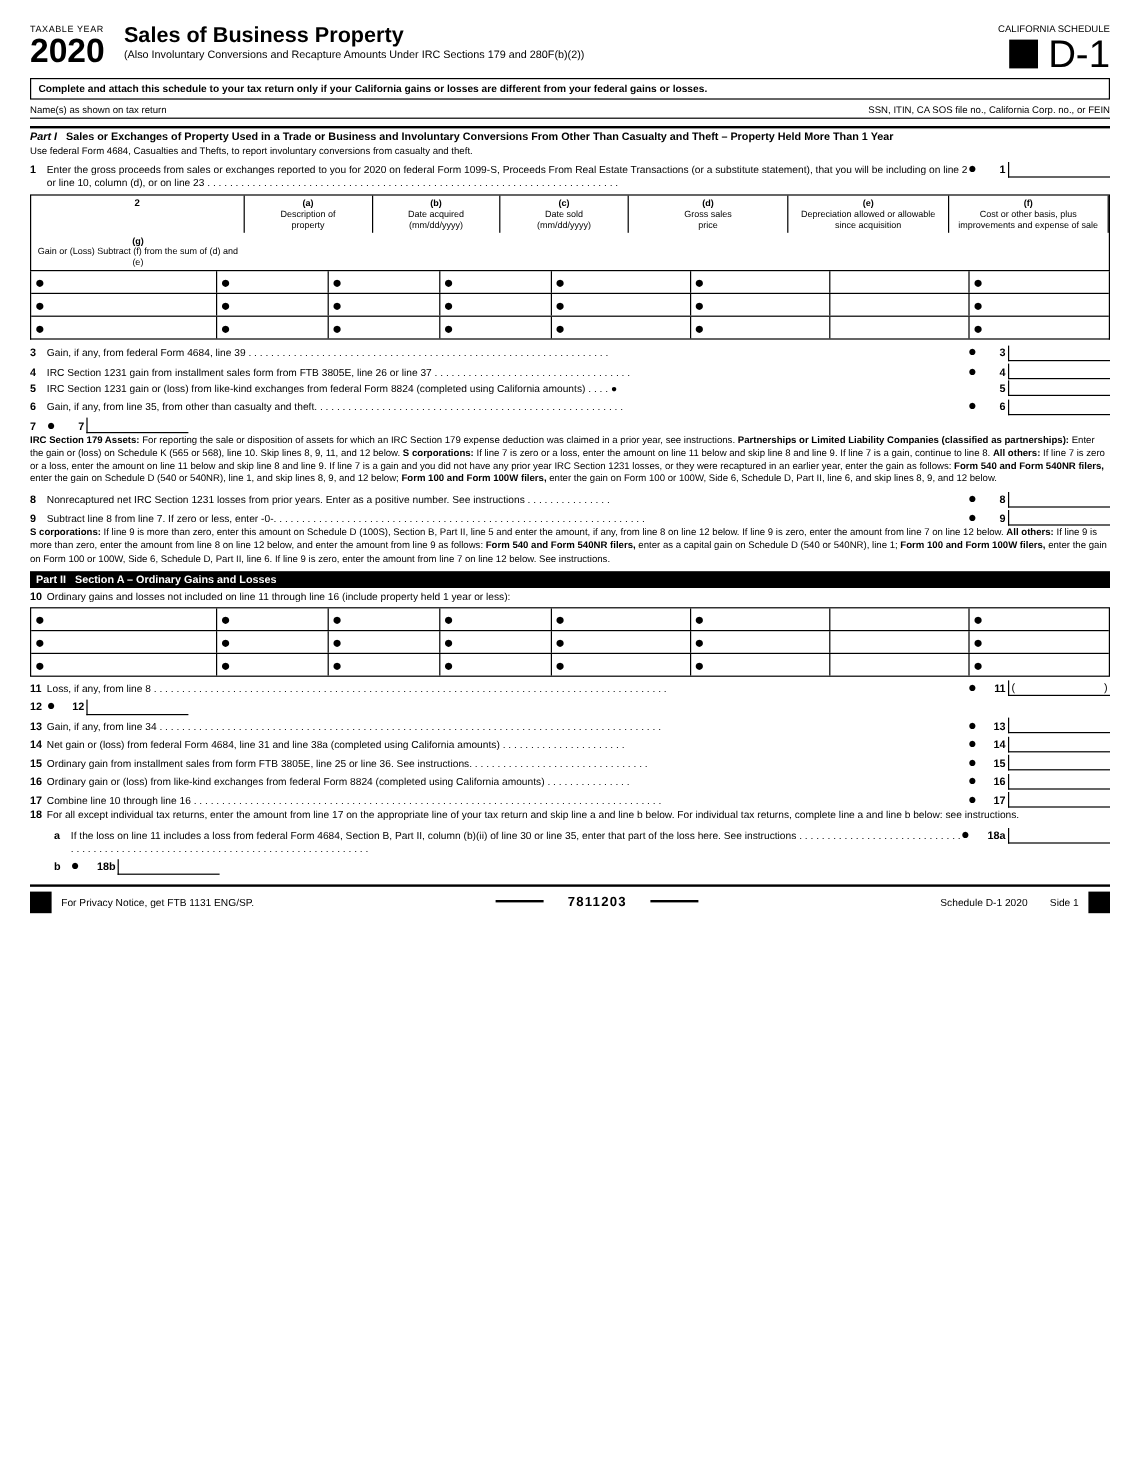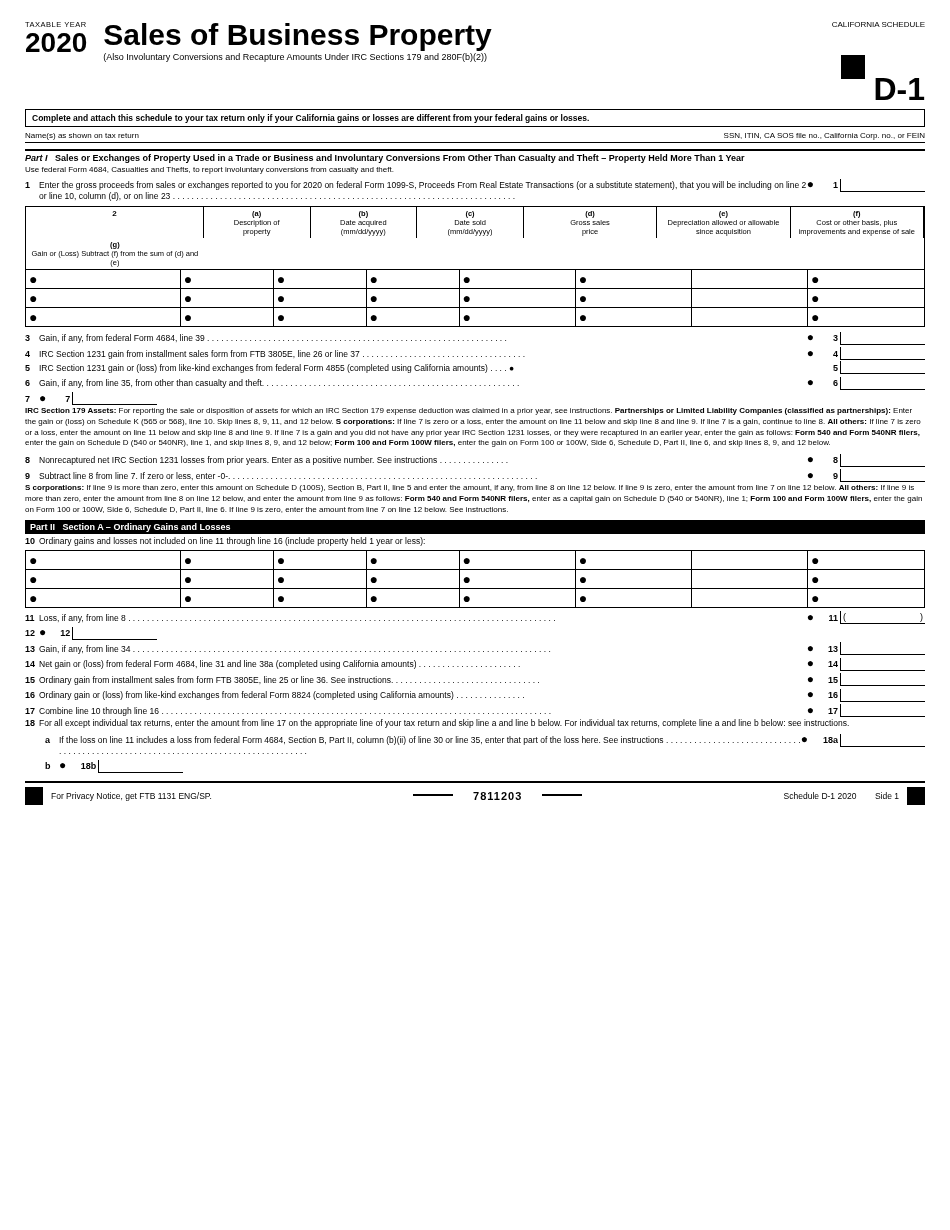--- a/index.html
+++ b/index.html
@@ -25,43 +25,42 @@
     }
     .year-box {
       font-size: 28px;
       font-weight: 900;
       line-height: 1;
     }
     .title-block {
       margin-left: 12px;
     }
     .main-title {
-      font-size: 30px;
+      font-size: 18px;
       font-weight: 900;
       line-height: 1;
     }
     .subtitle {
       font-size: 9px;
       margin-top: 2px;
     }
     .header-right {
       text-align: right;
       display: flex;
       flex-direction: column;
       align-items: flex-end;
     }
     .ca-schedule-label {
       font-size: 8px;
       text-transform: uppercase;
     }
     .form-id {
       font-size: 32px;
-      font-weight: 700;
+      font-weight: 400;
       line-height: 1;
-      margin-top: 44px;
     }
     .black-square {
       width: 24px;
       height: 24px;
       background: #000;
       display: inline-block;
     }
     .header-top-row {
       display: flex;
       align-items: flex-start;
@@ -349,21 +348,21 @@
     <span class="long-line-text">IRC Section 1231 gain from installment sales form from FTB 3805E, line 26 or line 37 . . . . . . . . . . . . . . . . . . . . . . . . . . . . . . . . . . .</span>
     <span class="line-end-circle">●</span>
     <div class="line-box-container">
       <span class="num-label">4</span>
       <div class="answer-field"></div>
     </div>
   </div>
 
   <div class="long-line-row">
     <span class="line-num">5</span>
-    <span class="long-line-text">IRC Section 1231 gain or (loss) from like-kind exchanges from federal Form 4855 (completed using California amounts) . . . . ●</span>
+    <span class="long-line-text">IRC Section 1231 gain or (loss) from like-kind exchanges from federal Form 8824 (completed using California amounts) . . . . ●</span>
     <div class="line-box-container">
       <span class="num-label">5</span>
       <div class="answer-field"></div>
     </div>
   </div>
 
   <div class="long-line-row">
     <span class="line-num">6</span>
     <span class="long-line-text">Gain, if any, from line 35, from other than casualty and theft. . . . . . . . . . . . . . . . . . . . . . . . . . . . . . . . . . . . . . . . . . . . . . . . . . . . . . .</span>
     <span class="line-end-circle">●</span>

